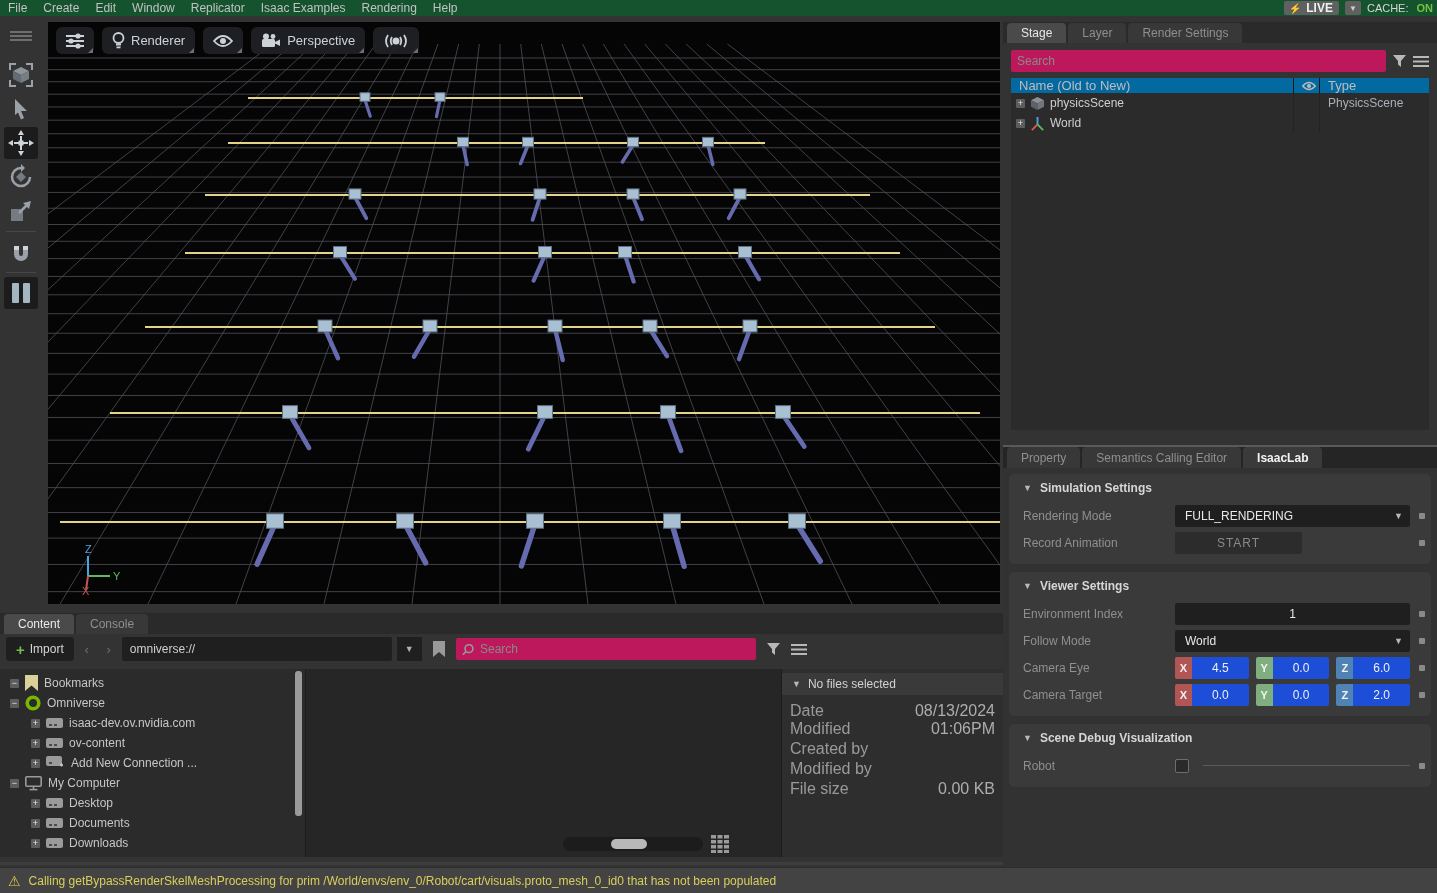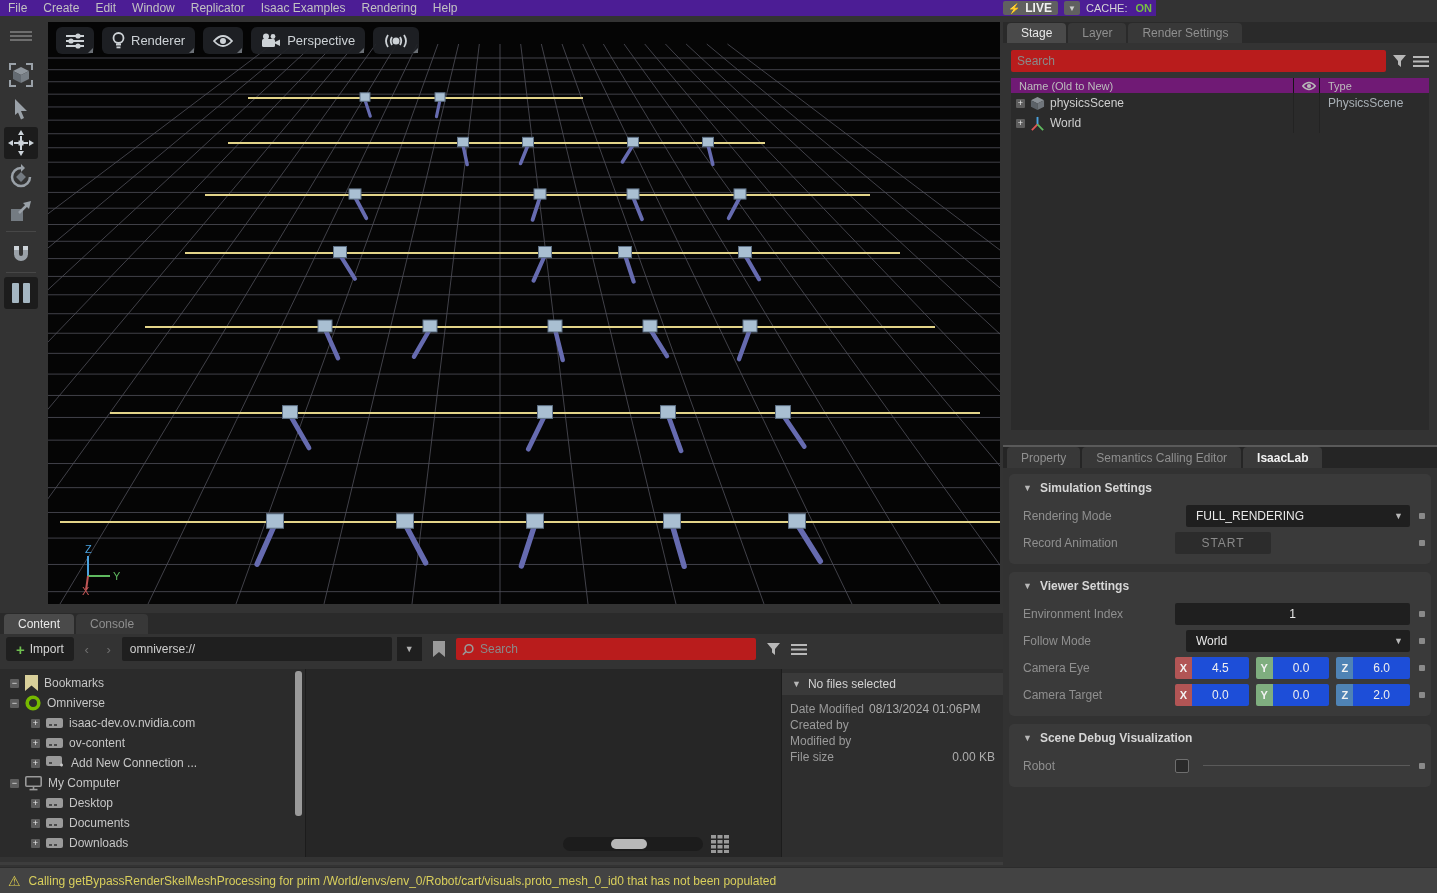--- a/index.html
+++ b/index.html
@@ -1,20 +1,20 @@
 <!DOCTYPE html>
 <html><head>
 <meta charset="utf-8">
 <style>
   * { margin:0; padding:0; box-sizing:border-box; }
   body { font-family:"Liberation Sans", sans-serif; background:#333; }
   #app { position:relative; width:1437px; height:893px; background:#333; overflow:hidden; font-size:12px; color:#c8c8c8; }
 
   
-  #menubar { position:absolute; left:0; top:0; width:1156px; height:16px; background:#4c1d95; display:flex; align-items:center; padding-left:8px; gap:16px; }
+  #menubar { position:absolute; left:0; top:0; width:1437px; height:16px; background:#14532d; display:flex; align-items:center; padding-left:8px; gap:16px; }
   .menu-item { color:#c2c2c2; font-size:12px; cursor:default; white-space:nowrap; }
   #menubar-right { position:absolute; right:4px; top:0; height:16px; display:flex; align-items:center; gap:6px; }
   .live-btn { background:#606060; border-radius:2px; height:14px; display:flex; align-items:center; padding:0 6px; gap:4px; }
   .live-bolt { color:#e8c93c; font-size:10px; }
   .live-txt { color:#f0f0f0; font-size:12px; font-weight:bold; }
   .live-chevron { background:#606060; border-radius:2px; width:16px; height:14px; color:#cfcfcf; font-size:8px; display:flex; align-items:center; justify-content:center; }
   .cache-label { color:#d6d6d6; font-size:11px; }
   .cache-on { color:#76c043; font-size:11px; font-weight:bold; margin-left:2px; }
 
   
@@ -32,48 +32,48 @@
   .vp-btn .fold { position:absolute; right:1px; bottom:1px; width:0; height:0; border-left:5px solid transparent; border-bottom:5px solid #6a6f75; }
   #vp-axis { position:absolute; left:18px; bottom:8px; }
 
   
   #right-panel { position:absolute; left:1003px; top:16px; width:434px; height:877px; background:#333; }
   .tabbar { display:flex; align-items:flex-end; height:21px; background:#2a2a2a; }
   .tab { height:20px; display:flex; align-items:center; padding:0 14px; background:#383838; color:#8f8f8f; font-size:12px; border-radius:4px 4px 0 0; margin-right:2px; white-space:nowrap; }
   .tab.active { background:#4a4a4a; color:#e8e8e8; }
   #stage-tabs { padding-left:4px; margin-top:6px; }
   #stage-search-row { display:flex; align-items:center; gap:6px; padding:7px 8px 6px 8px; }
-  .search-box { flex:1; background:#b91c1c; border:none; border-radius:2px; height:22px; display:flex; align-items:center; padding:0 6px; gap:6px; }
+  .search-box { flex:1; background:#be185d; border:none; border-radius:2px; height:22px; display:flex; align-items:center; padding:0 6px; gap:6px; }
   .search-box input { background:transparent; border:none; outline:none; color:#cfcfcf; font-size:12px; width:100%; font-family:"Liberation Sans",sans-serif; }
   .search-box input::placeholder { color:#8a8a8a; }
   #stage-tree { margin:0 8px; background:#2b2b2b; height:352px; position:relative; }
-  #stage-header { display:grid; grid-template-columns: 1fr 26px 110px; background:#701a75; height:15px; align-items:center; font-size:11px; color:#bdbdbd; }
+  #stage-header { display:grid; grid-template-columns: 1fr 26px 110px; background:#0369a1; height:15px; align-items:center; font-size:13px; color:#bdbdbd; }
   #stage-header > div { padding-left:8px; border-left:1px solid #151515; height:15px; display:flex; align-items:center; }
   #stage-header > div:first-child { border-left:none; }
   .stage-row { display:grid; grid-template-columns: 1fr 26px 110px; height:20px; align-items:center; }
   .stage-row .c-name { display:flex; align-items:center; gap:5px; padding-left:5px; color:#cfcfcf; }
   .stage-row .c-eye, .stage-row .c-type { border-left:1px solid #232323; height:20px; display:flex; align-items:center; padding-left:8px; color:#a9b0b6; }
   .expander { width:9px; height:9px; background:#5d5d5d; color:#e8e8e8; font-size:9px; line-height:8px; text-align:center; border-radius:1px; flex:none; }
 
   
   #prop-tabbar { position:absolute; left:0; top:429px; width:434px; height:23px; background:#252525; border-top:2px solid #5a5a5a; display:flex; align-items:flex-end; padding-left:4px; }
   #prop-tabbar .tab { height:21px; }
   #prop-tabbar .tab.active { background:#3a3a3a; color:#f2f2f2; font-weight:bold; }
   #prop-body { position:absolute; left:0; top:452px; width:434px; height:425px; background:#323232; padding:6px 6px 0 6px; }
   .section { background:#3a3a3a; border-radius:5px; margin-bottom:8px; padding-bottom:8px; }
   .section-header { display:flex; align-items:center; gap:8px; height:28px; padding-left:14px; color:#d6d6d6; font-weight:bold; font-size:12px; }
   .tri { color:#b8b8b8; font-size:9px; }
   .prow { display:flex; align-items:center; height:27px; padding:0 6px 0 14px; }
   .prow .plabel { width:152px; color:#8f8f8f; font-size:12px; flex:none; }
   .prow .pctrl { flex:1; display:flex; align-items:center; }
   .prow .pdot { width:6px; height:6px; background:#8a8a8a; border-radius:1px; margin-left:9px; flex:none; }
-  .dropdown { flex:1; background:#1f1f1f; height:22px; border-radius:2px; display:flex; align-items:center; padding-left:10px; color:#e8e8e8; position:relative;margin-left:11px; }
+  .dropdown { flex:1; background:#1f1f1f; height:22px; border-radius:2px; display:flex; align-items:center; padding-left:10px; color:#e8e8e8; position:relative; }
   .dropdown .dd-arrow { position:absolute; right:7px; color:#b8b8b8; font-size:9px; }
   .numfield { flex:1; background:#1f1f1f; height:22px; border-radius:2px; display:flex; align-items:center; justify-content:center; color:#e8e8e8; }
-  .startbtn { width:96px; background:#2c2c2c; height:22px; border-radius:2px; display:flex; align-items:center; justify-content:center; color:#8a8a8a; letter-spacing:1px; }
+  .startbtn { width:127px; background:#2c2c2c; height:22px; border-radius:2px; display:flex; align-items:center; justify-content:center; color:#8a8a8a; letter-spacing:1px; }
   .xyz { flex:1; display:flex; gap:7px; }
   .xyz .grp { flex:1; display:flex; height:22px; }
   .badge { width:17px; height:22px; border-radius:2px 0 0 2px; color:#f2f2f2; font-size:11px; font-weight:bold; display:flex; align-items:center; justify-content:center; flex:none; }
   .badge.bx { background:#b25555; } .badge.by { background:#7fae7f; } .badge.bz { background:#4f83b5; }
   .xyzval { flex:1; background:#1d4ed8; border-radius:0 2px 2px 0; display:flex; align-items:center; justify-content:center; color:#efefef; }
   .checkbox { width:14px; height:14px; border:1px solid #6e6e6e; border-radius:2px; background:#2a2a2a; }
   .hline { flex:1; height:1px; background:#5a5a5a; margin-left:14px; }
 
   
   #content-panel { position:absolute; left:0; top:613px; width:1003px; height:252px; background:#333; }
@@ -87,21 +87,21 @@
   #content-body { position:absolute; left:0; top:56px; bottom:8px; width:1003px; display:flex; }
   #ctree { width:305px; background:#2b2b2b; position:relative; overflow:hidden; }
   .ctree-row { display:flex; align-items:center; gap:6px; height:20px; color:#c6c6c6; font-size:12px; white-space:nowrap; }
   #ctree-scroll { position:absolute; right:3px; top:2px; width:7px; height:145px; background:#9a9a9a; border-radius:3px; }
   #cfiles { flex:1; background:#262626; border-left:1px solid #1c1c1c; position:relative; }
   #size-slider { position:absolute; right:78px; bottom:6px; width:140px; height:14px; background:#1c1c1c; border-radius:7px; }
   #size-thumb { position:absolute; left:48px; top:2px; width:36px; height:10px; background:#b8b8b8; border-radius:5px; }
   #gridview-btn { position:absolute; right:52px; bottom:4px; }
   #cinfo { width:222px; background:#2e2e2e; border-left:1px solid #1c1c1c; }
   #cinfo-header { background:#3a3a3a; height:22px; display:flex; align-items:center; gap:7px; padding-left:10px; color:#d2d2d2; margin:4px 0 6px 0; }
-  .info-row { display:flex; padding:1px 8px; color:#9a9a9a; font-size:12px; }
+  .info-row { display:flex; padding:1px 8px; color:#9a9a9a; font-size:16px; }
   .info-row .ival { margin-left:auto; color:#adadad; text-align:right; }
   .info-row .ival.inline { margin-left:5px; }
   #hsb { position:absolute; left:0; bottom:0; width:1003px; height:3px; background:#3d3d3d; }
 
   
   #statusbar { position:absolute; left:0; top:867px; width:1437px; height:26px; background:#434343; border-top:1px solid #2c2c2c; display:flex; align-items:center; padding-left:8px; gap:8px; }
   #warn-icon { color:#e0cf4e; font-size:14px; }
   #warn-text { color:#d9cf5c; font-size:12px; }
 </style>
 </head>

